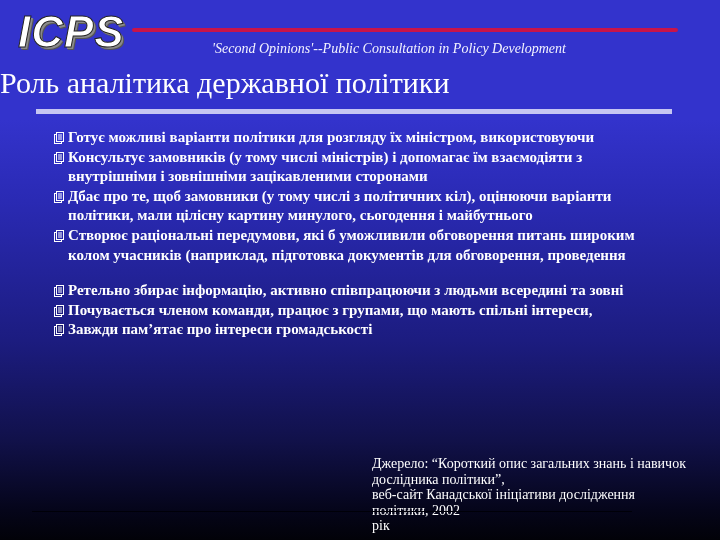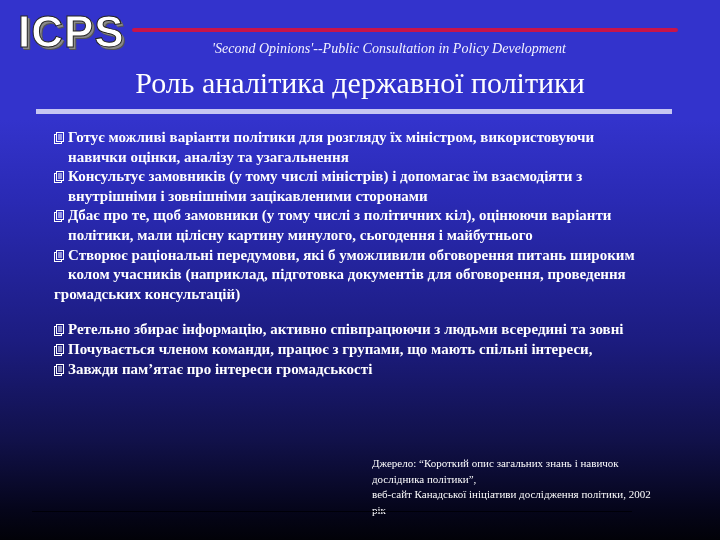--- a/index.html
+++ b/index.html
@@ -4,55 +4,55 @@
 <style>
   html, body { margin:0; padding:0; }
   body {
     width:720px; height:540px; overflow:hidden; position:relative;
     background: linear-gradient(to bottom, #3333CC 0px, #3333CC 120px, #2a2ab4 200px, #1c1c80 340px, #11114a 440px, #05051a 510px, #020208 540px);
     font-family: "Liberation Serif", serif;
     color:#ffffff;
   }
   .logo {
     position:absolute; left:18px; top:10px;
-    font-family:"Liberation Sans", sans-serif; font-weight:bold; 
+    font-family:"Liberation Sans", sans-serif; font-weight:bold; font-style:italic;
     font-size:44px; letter-spacing:1px; color:#ffffff;
     text-shadow: 2px 2px 0 #8a8a8a, 3px 3px 0 #555;
     -webkit-text-stroke:1px #222;
     line-height:44px;
   }
   .red-rule {
     position:absolute; left:132px; top:28px; width:546px; height:4px;
     background:#c8144a; border-radius:2px;
   }
   .subtitle {
     position:absolute; left:212px; top:41px;
     font-style:italic; font-size:14px; color:#f4f4ff; white-space:nowrap;
   }
   .title {
-    position:absolute; left:0; width:720px; top:66px; text-align:center;
+    position:absolute; left:0; width:720px; top:66px; 
     font-size:30px; color:#ffffff; white-space:nowrap;
   }
   .title-rule {
     position:absolute; left:36px; top:109px; width:636px; height:5px;
     background:#c6c6f2;
   }
   .bullets {
     position:absolute; left:54px; top:128px; width:640px;
     font-weight:bold; font-size:15px; line-height:19.6px; color:#ffffff;
   }
   .item { position:relative; padding-left:14px; }
   .item .ic {
     position:absolute; left:0; top:4px; width:10px; height:12px;
   }
   .item .txt { display:block; }
   .gap { height:16px; }
   .source {
     position:absolute; left:372px; top:456px; width:320px;
-    font-size:11px; line-height:15.5px; color:#ffffff;
+    font-size:14px; line-height:15.5px; color:#ffffff;
   }
   .bottom-rule {
     position:absolute; left:32px; top:511px; width:600px; height:1px;
     background:#000008;
   }
   .hang { text-indent:-14px; }
 </style>
 </head>
 <body>
 
@@ -67,21 +67,20 @@
 
   <div class="item">
     <svg class="ic" viewBox="0 0 10 12">
         <rect x="0.5" y="2.5" width="7" height="9" fill="none" stroke="#fff"></rect>
         <rect x="2.5" y="0.5" width="7" height="9" fill="#3333CC" stroke="#fff"></rect>
         <line x1="4" y1="3" x2="8" y2="3" stroke="#fff"></line>
         <line x1="4" y1="5" x2="8" y2="5" stroke="#fff"></line>
         <line x1="4" y1="7" x2="8" y2="7" stroke="#fff"></line>
       </svg>
     <span class="txt">Готує можливі варіанти політики для розгляду їх міністром, використовуючи</span>
-    <span class="txt">навички оцінки, аналізу та узагальнення</span>
   </div>
   <div class="item">
     <svg class="ic" viewBox="0 0 10 12">
         <rect x="0.5" y="2.5" width="7" height="9" fill="none" stroke="#fff"></rect>
         <rect x="2.5" y="0.5" width="7" height="9" fill="#2c2cb4" stroke="#fff"></rect>
         <line x1="4" y1="3" x2="8" y2="3" stroke="#fff"></line>
         <line x1="4" y1="5" x2="8" y2="5" stroke="#fff"></line>
         <line x1="4" y1="7" x2="8" y2="7" stroke="#fff"></line>
       </svg>
     <span class="txt">Консультує замовників (у тому числі міністрів) і допомагає їм взаємодіяти з</span>
@@ -101,21 +100,20 @@
   <div class="item">
     <svg class="ic" viewBox="0 0 10 12">
         <rect x="0.5" y="2.5" width="7" height="9" fill="none" stroke="#fff"></rect>
         <rect x="2.5" y="0.5" width="7" height="9" fill="#2828a8" stroke="#fff"></rect>
         <line x1="4" y1="3" x2="8" y2="3" stroke="#fff"></line>
         <line x1="4" y1="5" x2="8" y2="5" stroke="#fff"></line>
         <line x1="4" y1="7" x2="8" y2="7" stroke="#fff"></line>
       </svg>
     <span class="txt">Створює раціональні передумови, які б уможливили обговорення питань широким</span>
     <span class="txt">колом учасників (наприклад, підготовка документів для обговорення, проведення</span>
-    <span class="txt hang">громадських  консультацій)</span>
   </div>
 
   <div class="gap"></div>
 
   <div class="item">
     <svg class="ic" viewBox="0 0 10 12">
         <rect x="0.5" y="2.5" width="7" height="9" fill="none" stroke="#fff"></rect>
         <rect x="2.5" y="0.5" width="7" height="9" fill="#202090" stroke="#fff"></rect>
         <line x1="4" y1="3" x2="8" y2="3" stroke="#fff"></line>
         <line x1="4" y1="5" x2="8" y2="5" stroke="#fff"></line>

